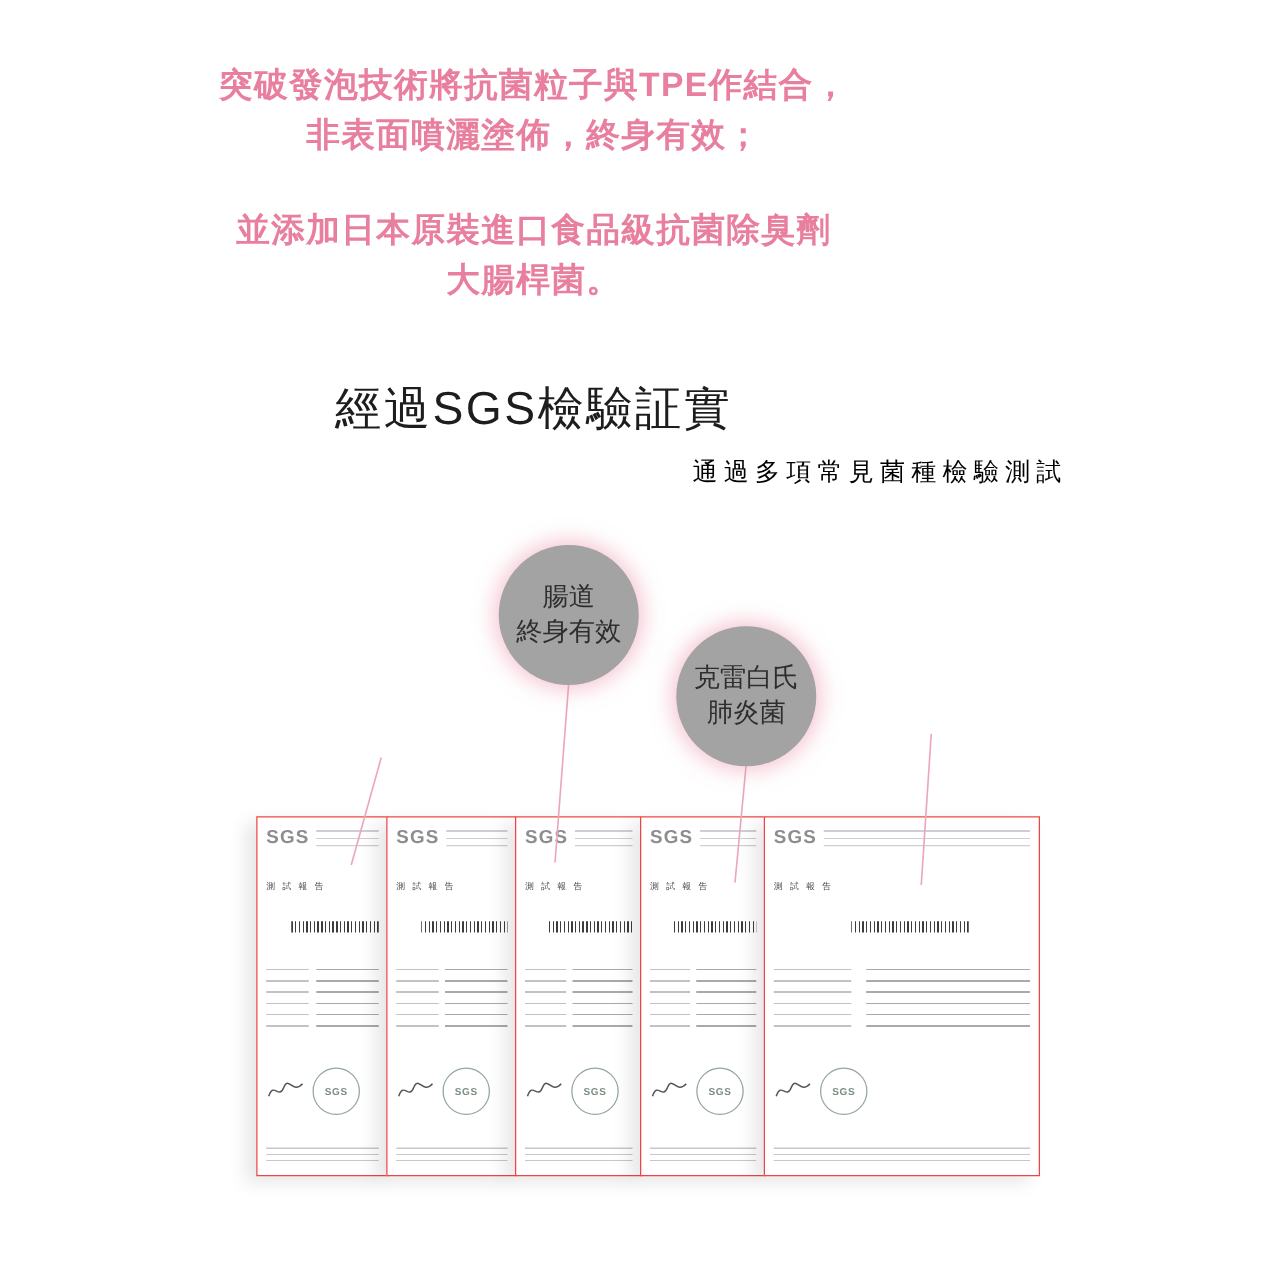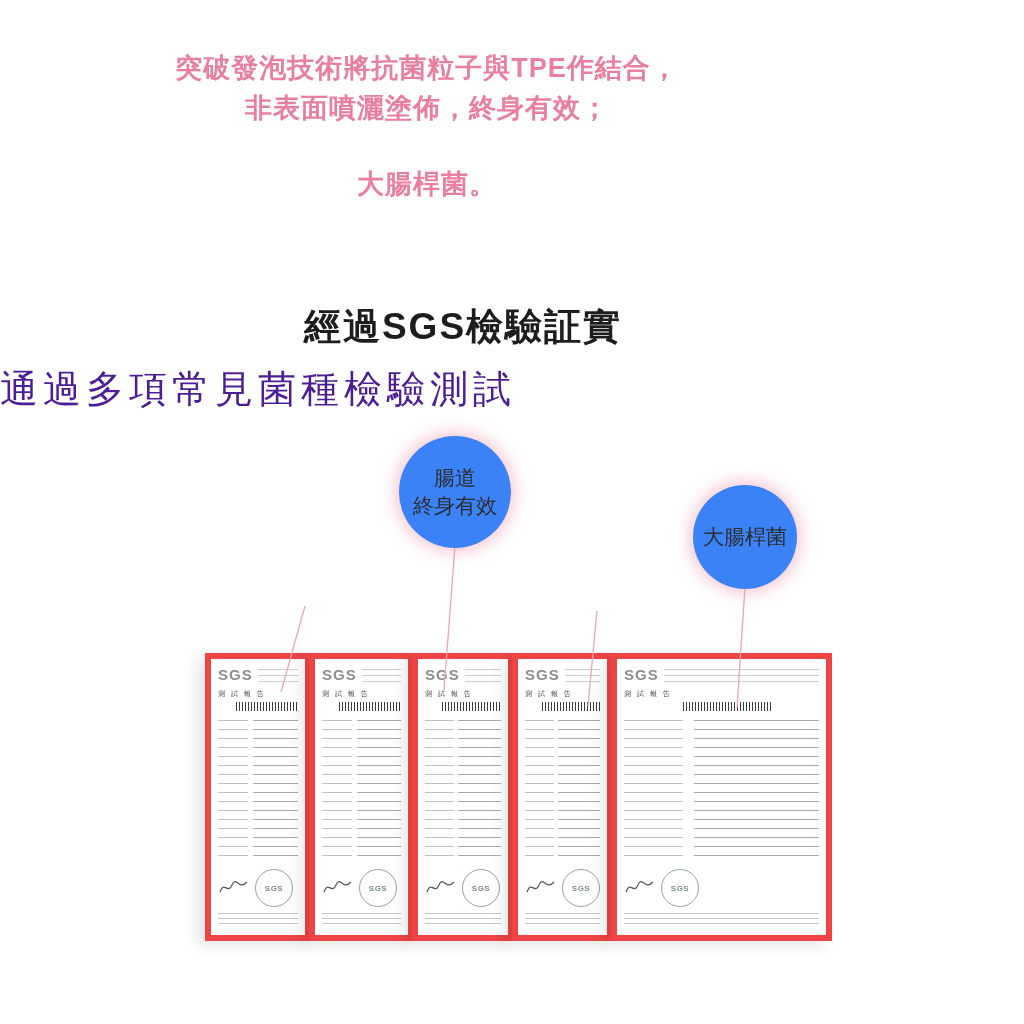--- a/index.html
+++ b/index.html
@@ -7,38 +7,38 @@
           font-family:"Liberation Sans","DejaVu Sans",sans-serif;}
 
   
   .intro{position:absolute;left:0;width:100%;text-align:center;
          color:#e87f9e;font-size:27px;font-weight:600;line-height:40px;letter-spacing:1px;}
   .intro-1{top:48px;}
   .intro-2{top:164px;}
 
   
   .title{position:absolute;top:302px;left:0;width:100%;text-align:center;
-         color:#1d1d1d;font-size:37px;font-weight:700;letter-spacing:2px;padding-left:36px;}
-  .subtitle{position:absolute;top:364px;left:0;width:100%;text-align:left;
-            color:#4c1d95;font-size:38px;font-weight:400;letter-spacing:5px;}
+         color:#1d1d1d;font-size:37px;font-weight:400;letter-spacing:2px;}
+  .subtitle{position:absolute;top:364px;left:0;width:100%;text-align:right;
+            color:#000000;font-size:20px;font-weight:400;letter-spacing:5px;}
 
   
-  .bubble{position:absolute;z-index:7;background:#3b82f6;border-radius:50%;
+  .bubble{position:absolute;z-index:7;background:#a3a3a3;border-radius:50%;
           box-shadow:0 0 16px 4px rgba(236,145,170,.5);
           display:flex;align-items:center;justify-content:center;text-align:center;
           color:#2e2e2e;font-size:21px;line-height:28px;}
 
   
   .leaders{position:absolute;left:0;top:0;z-index:6;pointer-events:none;}
   .leaders line{stroke:#eba6bc;stroke-width:1.3;}
 
   
   .cert{position:absolute;top:653px;height:288px;background:#fff;
-        border:6px solid #ef4444;box-shadow:-8px 5px 14px rgba(0,0,0,.10);
-        padding:8px 7px;box-sizing:border-box;display:flex;flex-direction:column;}
+        border:1px solid #ef4444;box-shadow:-8px 5px 14px rgba(0,0,0,.10);
+        padding:8px 7px;box-sizing:border-box;display:flex;flex-direction:column;gap:20px;}
   .cert-head{display:flex;align-items:flex-start;gap:5px;}
   .sgs-logo{font-size:15px;font-weight:bold;color:#8d8d8d;letter-spacing:1px;line-height:15px;}
   .head-bars{flex:1;height:13px;margin-top:2px;
              background:repeating-linear-gradient(to bottom,#cfcfcf 0 1.5px,transparent 1.5px 6px);}
   .report-title{font-size:7px;letter-spacing:2px;color:#4a4a4a;margin-top:7px;}
   .barcode{height:9px;margin-top:3px;margin-left:auto;width:78%;
            background:repeating-linear-gradient(90deg,#3c3c3c 0 1px,transparent 1px 3px);}
   .cert.wide .barcode{width:46%;margin-left:30%;}
   .body-bars{display:flex;gap:6%;margin-top:9px;flex:1;}
   .body-bars .col{background:repeating-linear-gradient(to bottom,#c2c2c2 0 1.2px,transparent 1.2px 9px);}
@@ -57,20 +57,21 @@
 <body>
 
 <div class="canvas">
 
   <div class="intro intro-1">
     <div>突破發泡技術將抗菌粒子與TPE作結合，</div>
     <div>非表面噴灑塗佈，終身有效；</div>
   </div>
 
   <div class="intro intro-2">
+    <div>並添加日本原裝進口食品級抗菌除臭劑</div>
     <div>大腸桿菌。</div>
   </div>
 
   <div class="title">經過SGS檢驗証實</div>
   <div class="subtitle">通過多項常見菌種檢驗測試</div>
 
   <svg class="leaders" width="1024" height="1024" viewBox="0 0 1024 1024">
     <line x1="305" y1="606" x2="281" y2="692"></line>
     <line x1="455" y1="546" x2="444" y2="690"></line>
     <line x1="597" y1="611" x2="588" y2="706"></line>
@@ -178,20 +179,21 @@
   </div>
 
 
   <div class="bubble" style="left:399px;top:436px;width:112px;height:112px;">
     <div>
       <div>腸道</div>
       <div>終身有效</div>
     </div>
   </div>
 
-
-  <div class="bubble" style="left:693px;top:485px;width:104px;height:104px;">
+  <div class="bubble" style="left:541px;top:501px;width:112px;height:112px;">
     <div>
-      <div>大腸桿菌</div>
+      <div>克雷白氏</div>
+      <div>肺炎菌</div>
     </div>
   </div>
+
 
 </div>
 
 </body></html>

